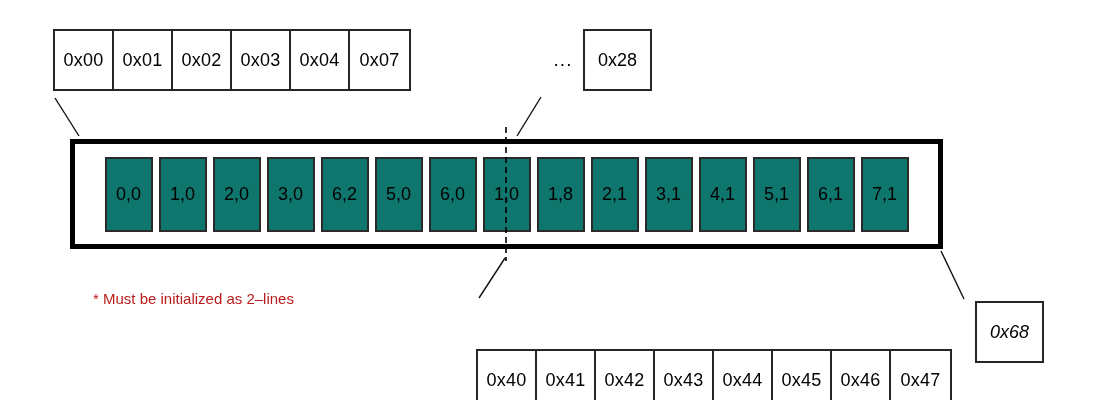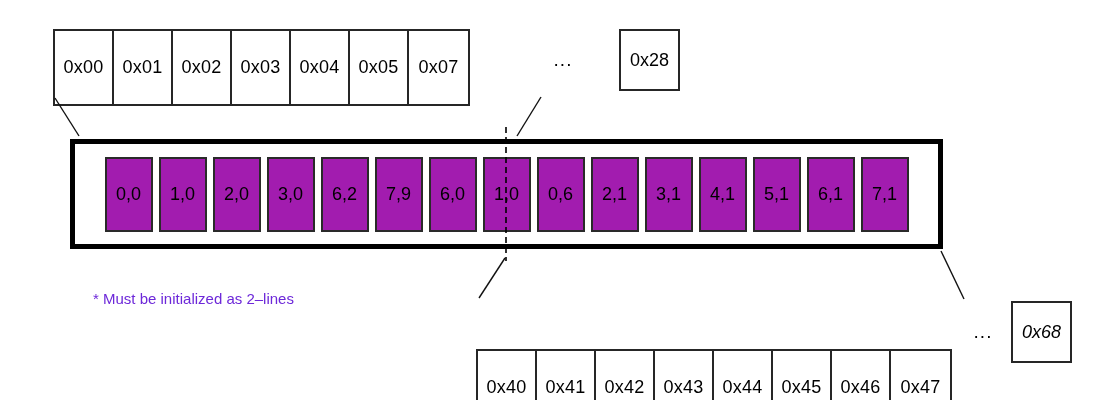--- a/index.html
+++ b/index.html
@@ -13,46 +13,45 @@
     overflow: hidden;
   }
   * { box-sizing: border-box; }
 
   
   .joined-row {
     position: absolute;
     display: flex;
     border: 2px solid #262626;
     background: #fff;
-    height: 77px;
+    height: 62px;
   }
   .joined-cell {
     width: 59px;
     height: 100%;
     border-right: 2px solid #262626;
     display: flex;
     align-items: center;
     justify-content: center;
     font-size: 18px;
     letter-spacing: 0.2px;
   }
   .joined-cell:last-child { border-right: none; border-radius: 12px; }
 
   
   .lone-box {
     position: absolute;
-    width: 61px;
+    width: 69px;
     height: 62px;
     border: 2px solid #262626;
     background: #fff;
     display: flex;
     align-items: center;
     justify-content: center;
     font-size: 18px;
-    margin-left: 36px;
   }
 
   .ellipsis {
     position: absolute;
     width: 36px;
     height: 62px;
     display: flex;
     align-items: center;
     justify-content: center;
     font-size: 19px;
@@ -70,34 +69,34 @@
     background: #fff;
     display: flex;
     align-items: center;
     justify-content: center;
     gap: 6px;
   }
   .buffer-cell {
     width: 48px;
     height: 75px;
     border: 2px solid #2a2a2a;
-    background: #a21caf;
+    background: #0f766e;
     display: flex;
     align-items: center;
     justify-content: center;
     font-size: 18px;
     flex: none;
   }
 
   #note {
     position: absolute;
     left: 93px;
     top: 290px;
     font-size: 15px;
-    color: #6d28d9;
+    color: #b91c1c;
     white-space: nowrap;
   }
 
   #overlay {
     position: absolute;
     left: 0; top: 0;
     width: 1113px;
     height: 400px;
     pointer-events: none;
   }
@@ -106,36 +105,35 @@
 <body>
 
 <div id="canvas">
 
   <div class="joined-row" style="left:53px; top:29px;">
     <div class="joined-cell">0x00</div>
     <div class="joined-cell">0x01</div>
     <div class="joined-cell">0x02</div>
     <div class="joined-cell">0x03</div>
     <div class="joined-cell">0x04</div>
-    <div class="joined-cell">0x05</div>
     <div class="joined-cell">0x07</div>
   </div>
   <div class="ellipsis" style="left:545px; top:29px;">...</div>
   <div class="lone-box" style="left:583px; top:29px;">0x28</div>
 
   <div id="line-buffer">
     <div class="buffer-cell">0,0</div>
     <div class="buffer-cell">1,0</div>
     <div class="buffer-cell">2,0</div>
     <div class="buffer-cell">3,0</div>
     <div class="buffer-cell">6,2</div>
-    <div class="buffer-cell">7,9</div>
+    <div class="buffer-cell">5,0</div>
     <div class="buffer-cell">6,0</div>
     <div class="buffer-cell">1,0</div>
-    <div class="buffer-cell">0,6</div>
+    <div class="buffer-cell">1,8</div>
     <div class="buffer-cell">2,1</div>
     <div class="buffer-cell">3,1</div>
     <div class="buffer-cell">4,1</div>
     <div class="buffer-cell">5,1</div>
     <div class="buffer-cell">6,1</div>
     <div class="buffer-cell">7,1</div>
   </div>
 
   <div id="note">* Must be initialized as 2–lines</div>
 

